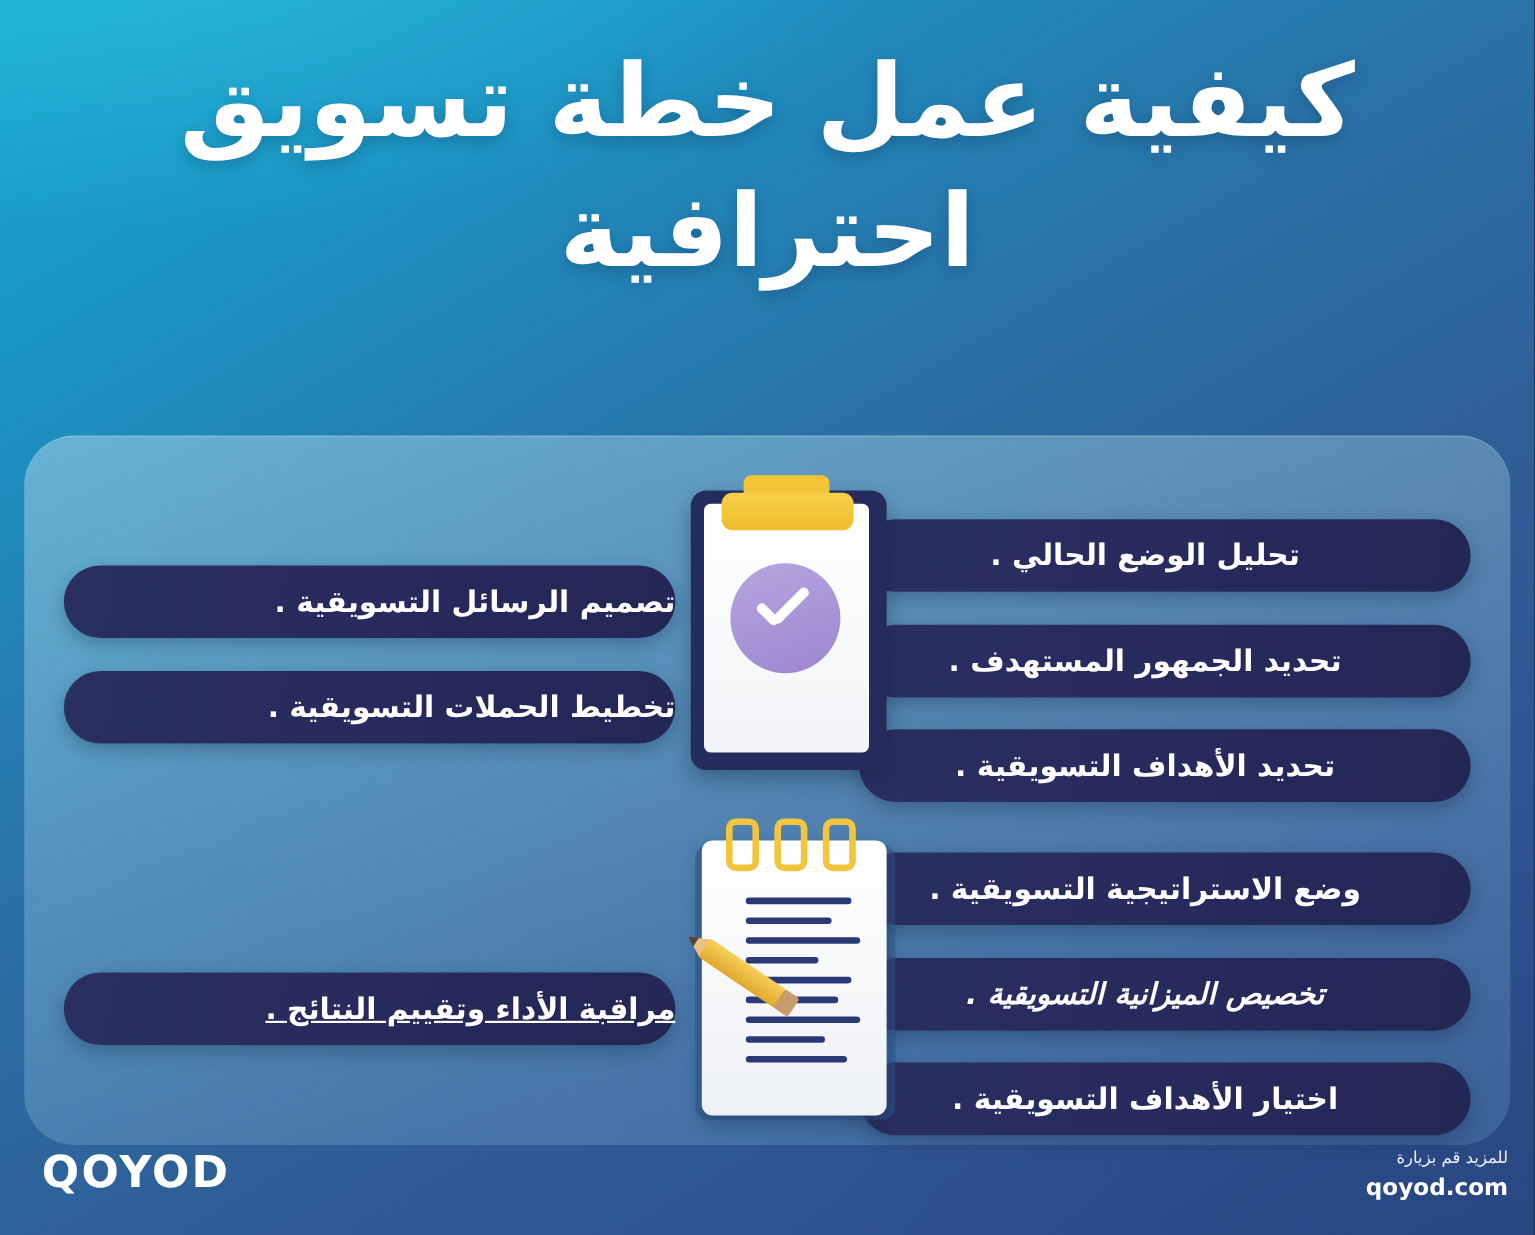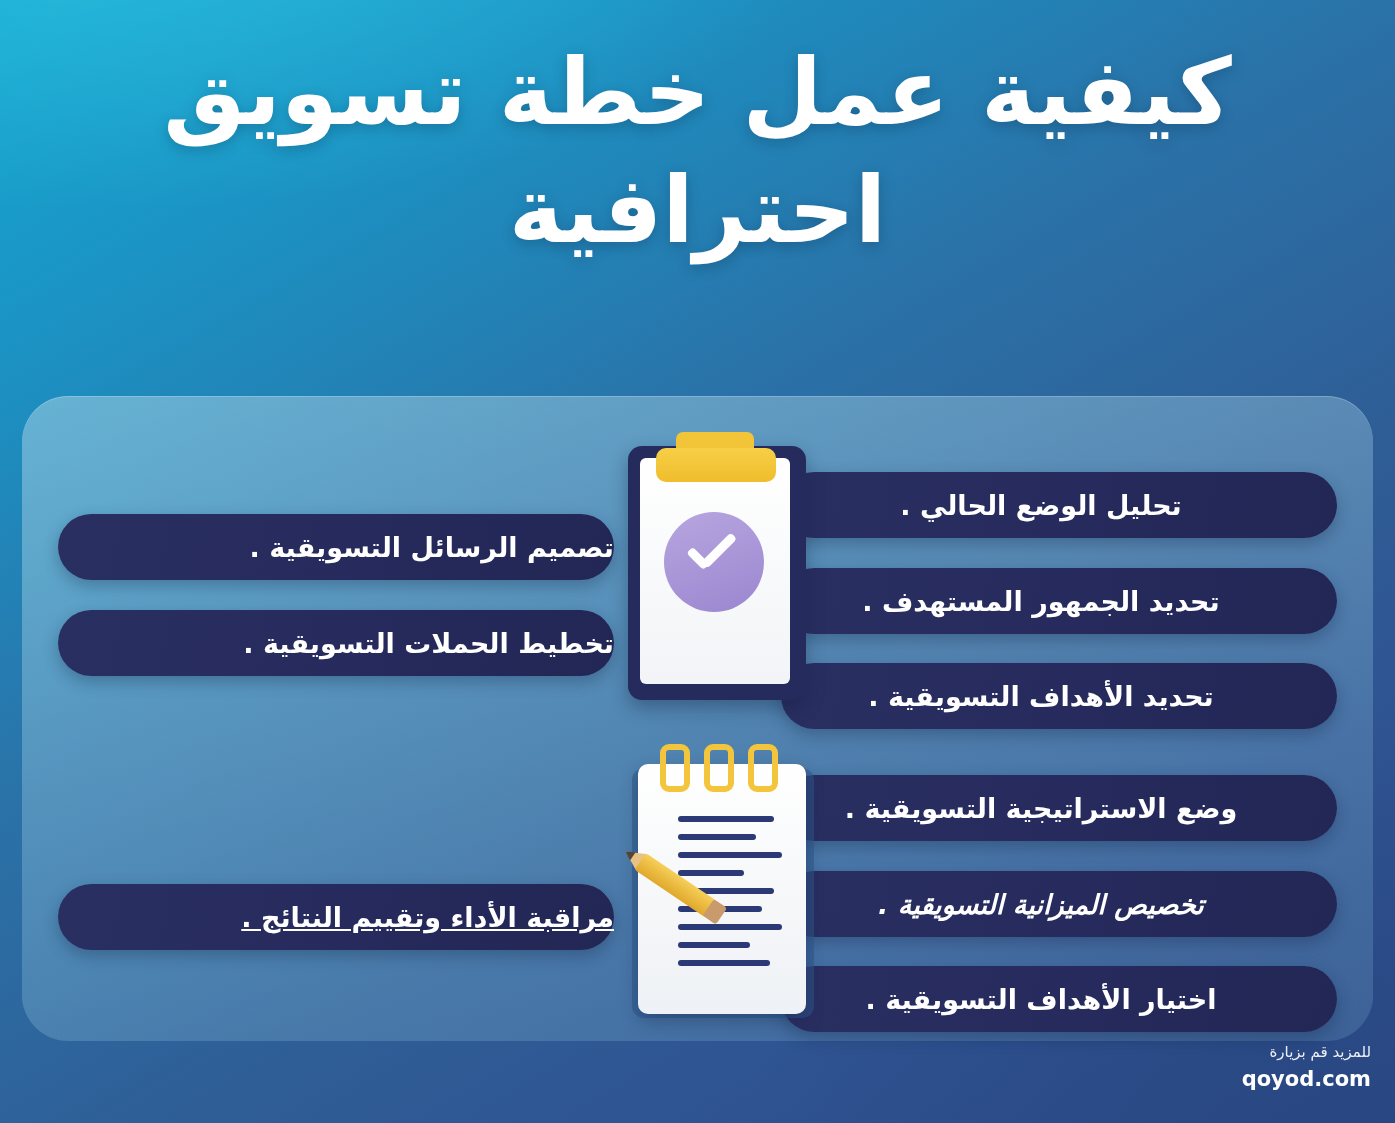--- a/index.html
+++ b/index.html
@@ -318,14 +318,17 @@
       <div class="body"></div>
       <div class="eraser"></div>
     </div>
   </div>
 
   <div class="footer-note">
     <div class="fn-1">للمزيد قم بزيارة</div>
     <div class="fn-2">qoyod.com</div>
   </div>
 
+  <div class="brand">
+    <span>QOYOD</span>
+  </div>
 
 </div>
 
 </body></html>

